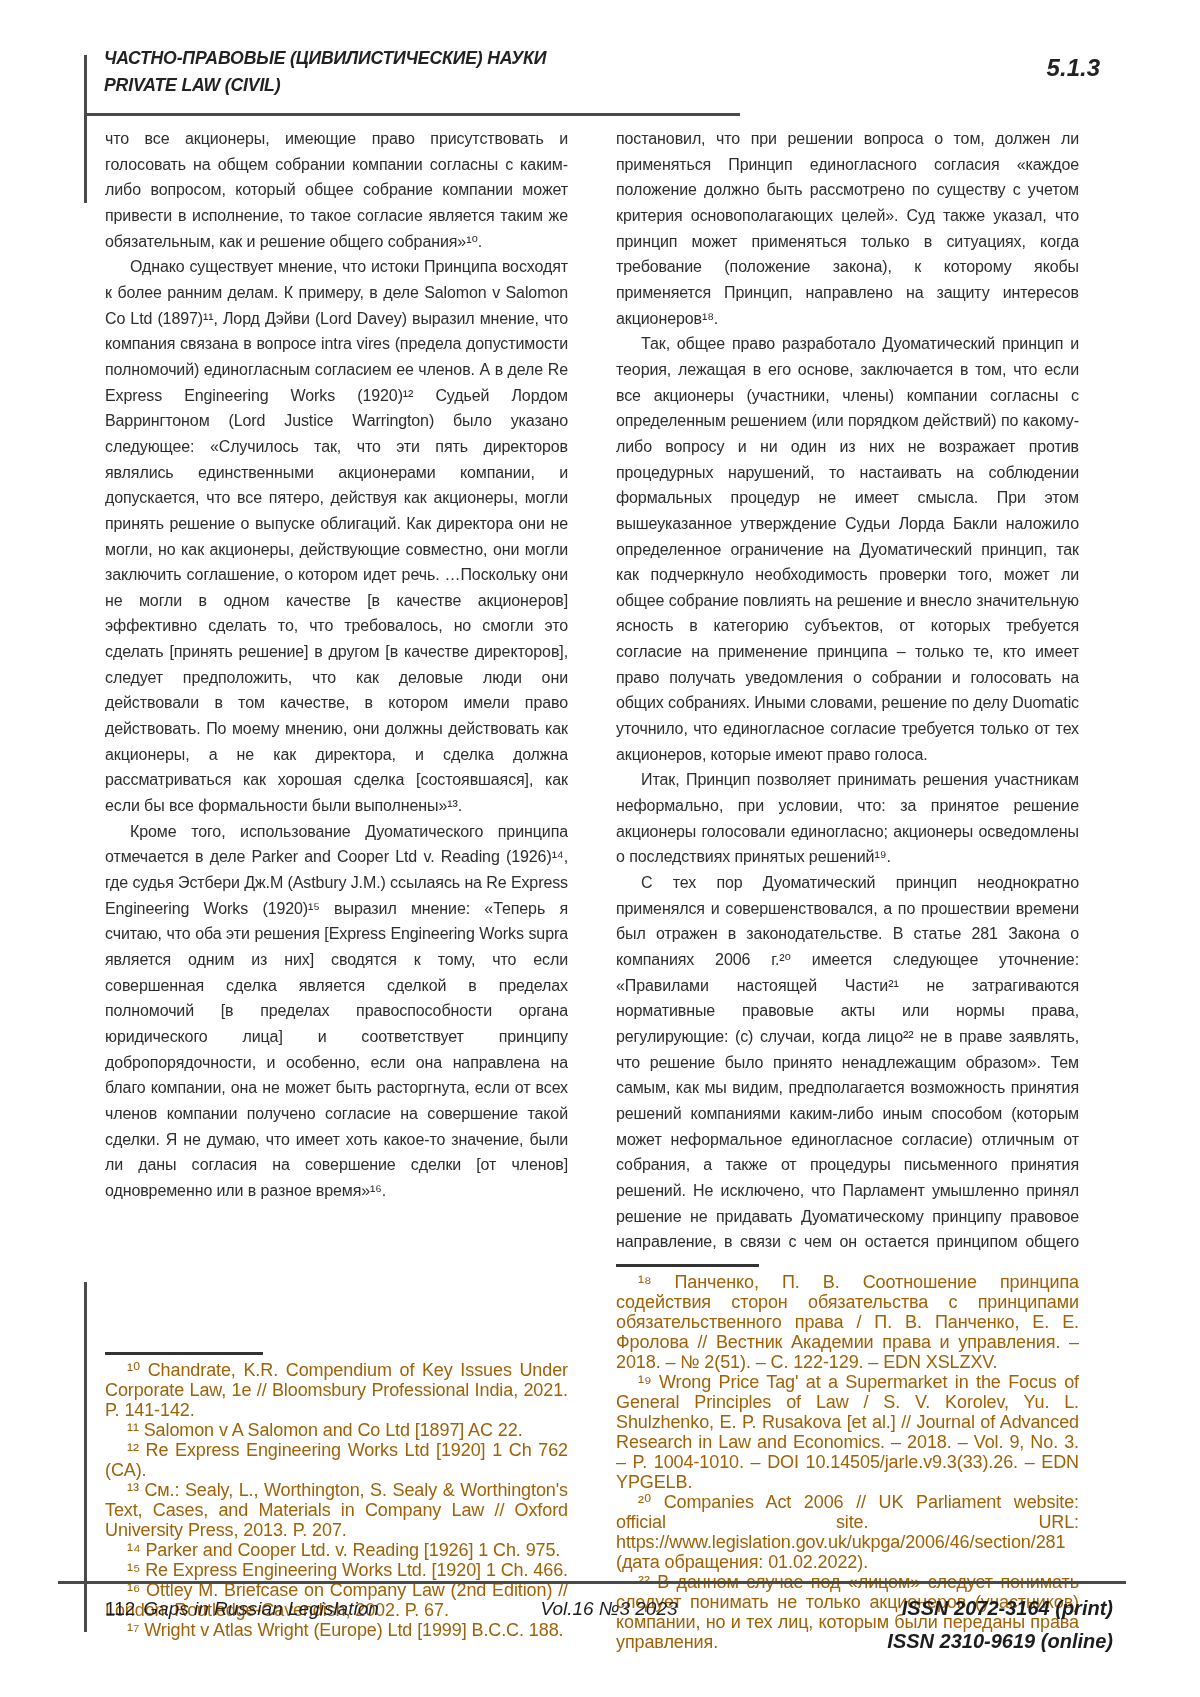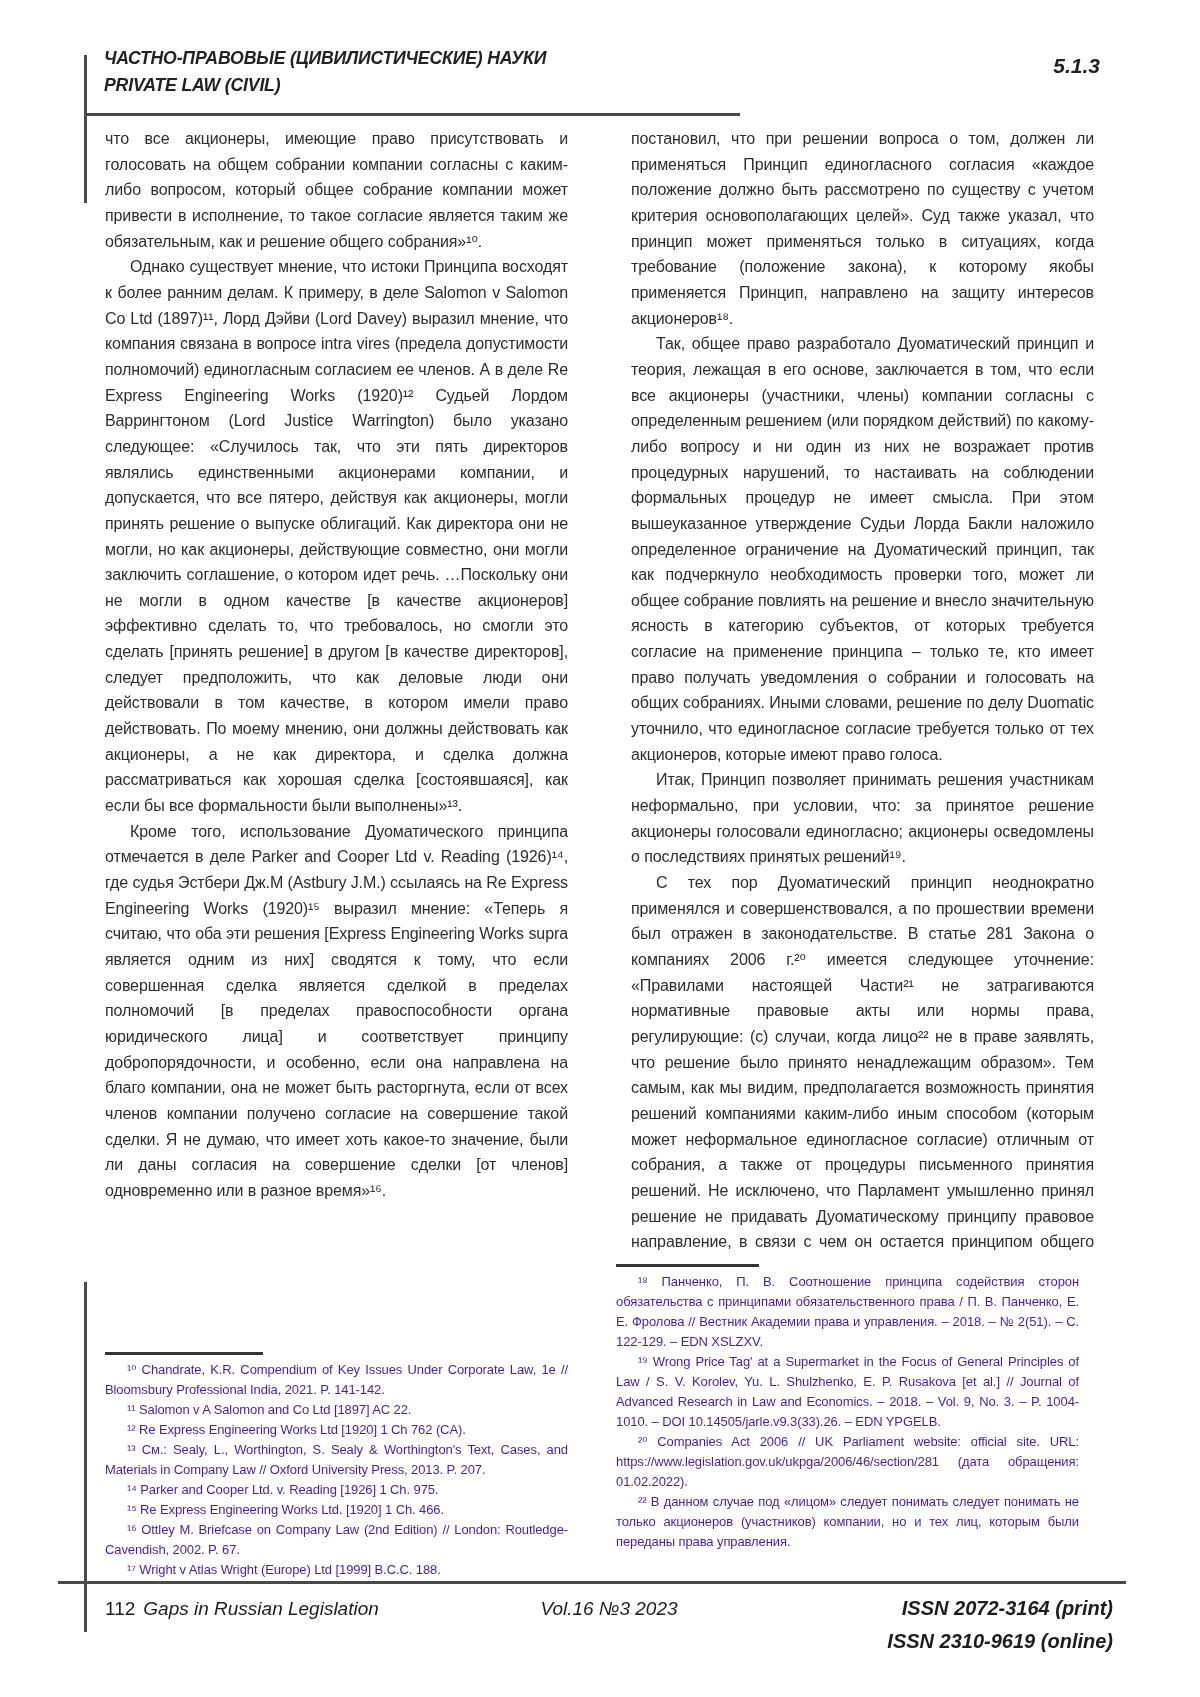--- a/index.html
+++ b/index.html
@@ -17,49 +17,49 @@
   .rule { background: #4a4a4a; }
   .header-title {
     left: 104px; top: 44px; width: 640px;
     font-weight: 700; font-style: italic;
     font-size: 19px; line-height: 27px;
     letter-spacing: -0.2px; color: #222;
     transform: scaleX(0.93); transform-origin: left top;
   }
   .section-code {
     left: 1040px; top: 54px; width: 60px;
-    font-weight: 700; font-style: italic; font-size: 21px; color: #222;
+    font-weight: 700; font-style: italic; font-size: 24px; color: #222;
     text-align: right;
   }
   .vline-top  { left: 84px; top: 55px;  width: 3px; height: 148px; }
   .vline-bot  { left: 84px; top: 1282px; width: 3px; height: 350px; }
   .header-rule { left: 84px; top: 113px; width: 656px; height: 3px; }
   .footer-rule { left: 58px; top: 1581px; width: 1068px; height: 3px; }
 
   
   .col {
     width: 463px;
     font-size: 16px; line-height: 25.65px;
     text-align: justify; letter-spacing: -0.1px;
     overflow: hidden;
     color: #2d2d2d;
   }
   .col-left  { left: 105px; top: 126px; height: 1222px; }
-  .col-right { left: 631px; top: 126px; height: 1134px; }
+  .col-right { left: 616px; top: 126px; height: 1134px; }
   .col p { margin: 0; }
   .col p.indent { text-indent: 25px; }
 
   
   .fn-rule-left  { left: 105px; top: 1352px; width: 158px; height: 3px; background:#333; }
   .fn-rule-right { left: 616px; top: 1264px; width: 143px; height: 3px; background:#333; }
   .fnblock {
     width: 463px;
-    font-size: 13px; line-height: 20px;
+    font-size: 18px; line-height: 20px;
     text-align: justify; letter-spacing: -0.1px;
-    color: #4c1d95;
+    color: #a16207;
   }
   .fn-left  { left: 105px; top: 1360px; }
   .fn-right { left: 616px; top: 1272px; }
   .fnblock p { margin: 0; text-indent: 22px; }
 
   
   .footer-row {
     left: 105px; top: 1597px; width: 1008px;
     display: flex; align-items: baseline;
     font-size: 19px; color: #1d1d1d;

